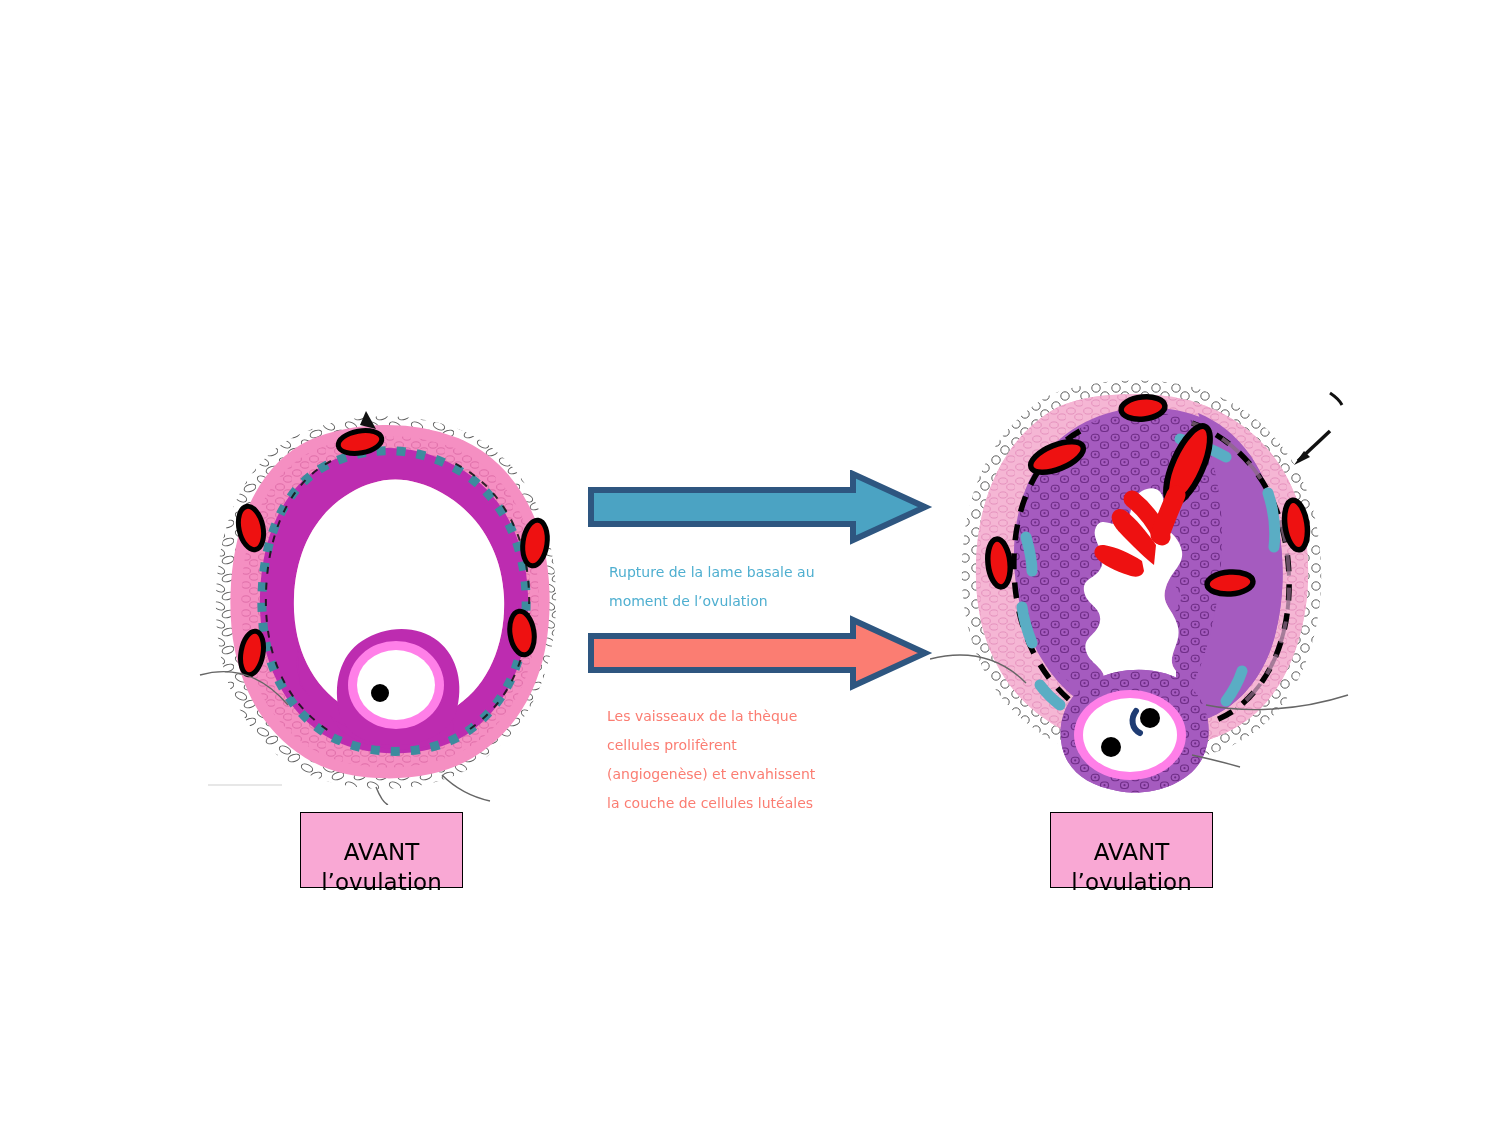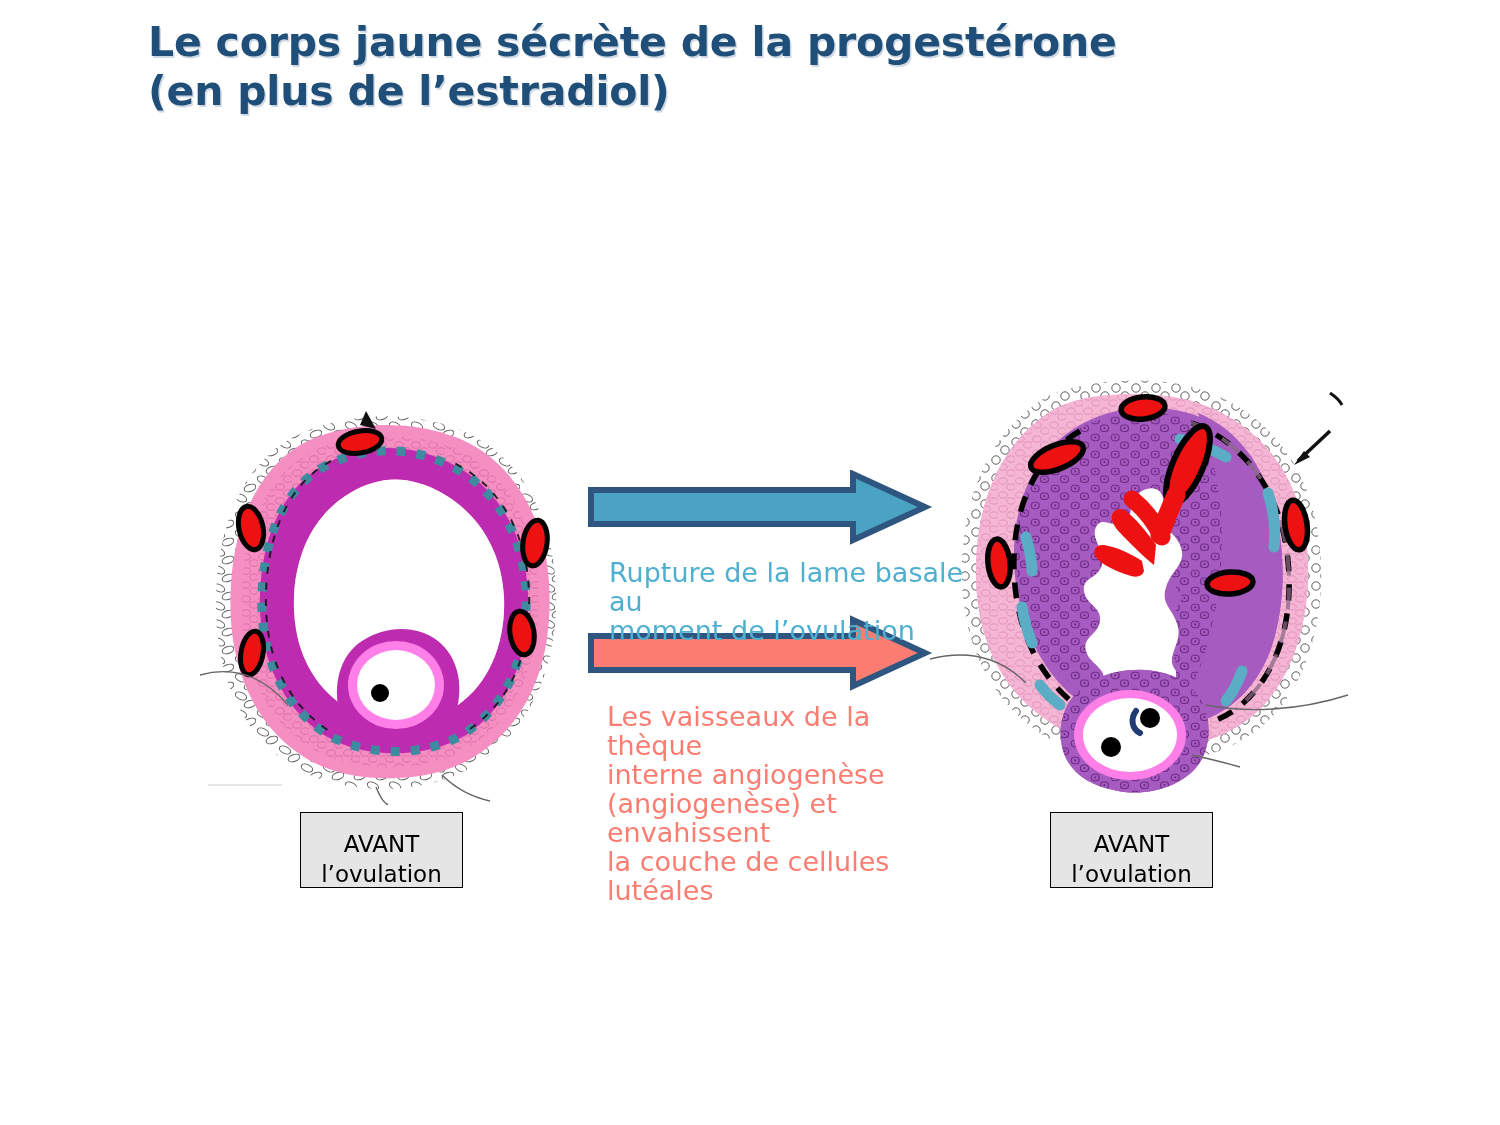--- a/index.html
+++ b/index.html
@@ -22,57 +22,55 @@
     letter-spacing:-0.2px;
     color:#1F4E79;
     text-shadow:1.5px 1.5px 0 rgba(200,210,222,.85);
     white-space:pre-line;
   }
 
   
   .mid-text{
     position:absolute;
     font-family:"DejaVu Sans", sans-serif;
-    font-size:27px;
+    font-size:14px;
     line-height:29px;
     white-space:pre-line;
   }
   #blue-caption{left:609px;top:558px;width:360px;color:#4FAFD0;}
   #red-caption{left:607px;top:702px;width:360px;color:#FB7D72;}
 
   
   .label-box{
     position:absolute;
     border:1.6px solid #000;
-    background:#e5e5e5;
+    background:#f9a8d4;
     text-align:center;
     font-family:"DejaVu Sans", sans-serif;
     font-size:23px;
     line-height:30px;
     color:#000;
-    padding-top:16px;
+    padding-top:24px;
     box-sizing:border-box;
     white-space:pre-line;
   }
   #box-avant{left:300px;top:812px;width:163px;height:76px;}
   #box-apres{left:1050px;top:812px;width:163px;height:76px;}
 
   
   .fig{position:absolute;}
   #fig-left{left:190px;top:385px;width:400px;height:420px;}
   #fig-right{left:930px;top:365px;width:420px;height:440px;}
   #fig-arrows{left:585px;top:470px;width:360px;height:230px;}
 </style>
 </head>
 <body>
 
 <div id="slide">
 
-  <div id="title">Le corps jaune sécrète de la progestérone
-(en plus de l’estradiol)</div>
 
   <div class="fig" id="fig-left">
     <svg viewBox="0 0 400 420" width="400" height="420" xmlns="http://www.w3.org/2000/svg">
       <defs>
         <pattern id="thecaCells" width="17" height="14" patternUnits="userSpaceOnUse">
           <rect width="17" height="14" fill="#F58FC2"></rect>
           <ellipse cx="5" cy="4" rx="4.4" ry="3.2" fill="none" stroke="#DE6BA7" stroke-width="1"></ellipse>
           <ellipse cx="13" cy="10" rx="4.4" ry="3.2" fill="none" stroke="#DE6BA7" stroke-width="1"></ellipse>
         </pattern>
         <pattern id="fibroCells" width="22" height="18" patternUnits="userSpaceOnUse">
@@ -165,21 +163,21 @@
       <g>
         <path d="M6,166 L268,166 L268,150 L340,183 L268,216 L268,200 L6,200 Z" fill="#FB7D72" stroke="#2E5680" stroke-width="6" stroke-linejoin="miter"></path>
       </g>
     </svg>
   </div>
 
   <div class="mid-text" id="blue-caption">Rupture de la lame basale au
 moment de l’ovulation</div>
 
   <div class="mid-text" id="red-caption">Les vaisseaux de la thèque
-interne angiogenèse
+cellules prolifèrent
 (angiogenèse) et envahissent
 la couche de cellules lutéales</div>
 
   <div class="fig" id="fig-right">
     <svg viewBox="0 0 420 440" width="420" height="440" xmlns="http://www.w3.org/2000/svg">
       <defs>
         <pattern id="lutealCells" width="20" height="17" patternUnits="userSpaceOnUse">
           <rect width="20" height="17" fill="#A55BBF"></rect>
           <rect x="1.2" y="1.2" width="8" height="6.5" rx="3" fill="none" stroke="#6E2C86" stroke-width="1.1"></rect>
           <rect x="10.5" y="9" width="8" height="6.5" rx="3" fill="none" stroke="#6E2C86" stroke-width="1.1"></rect>

